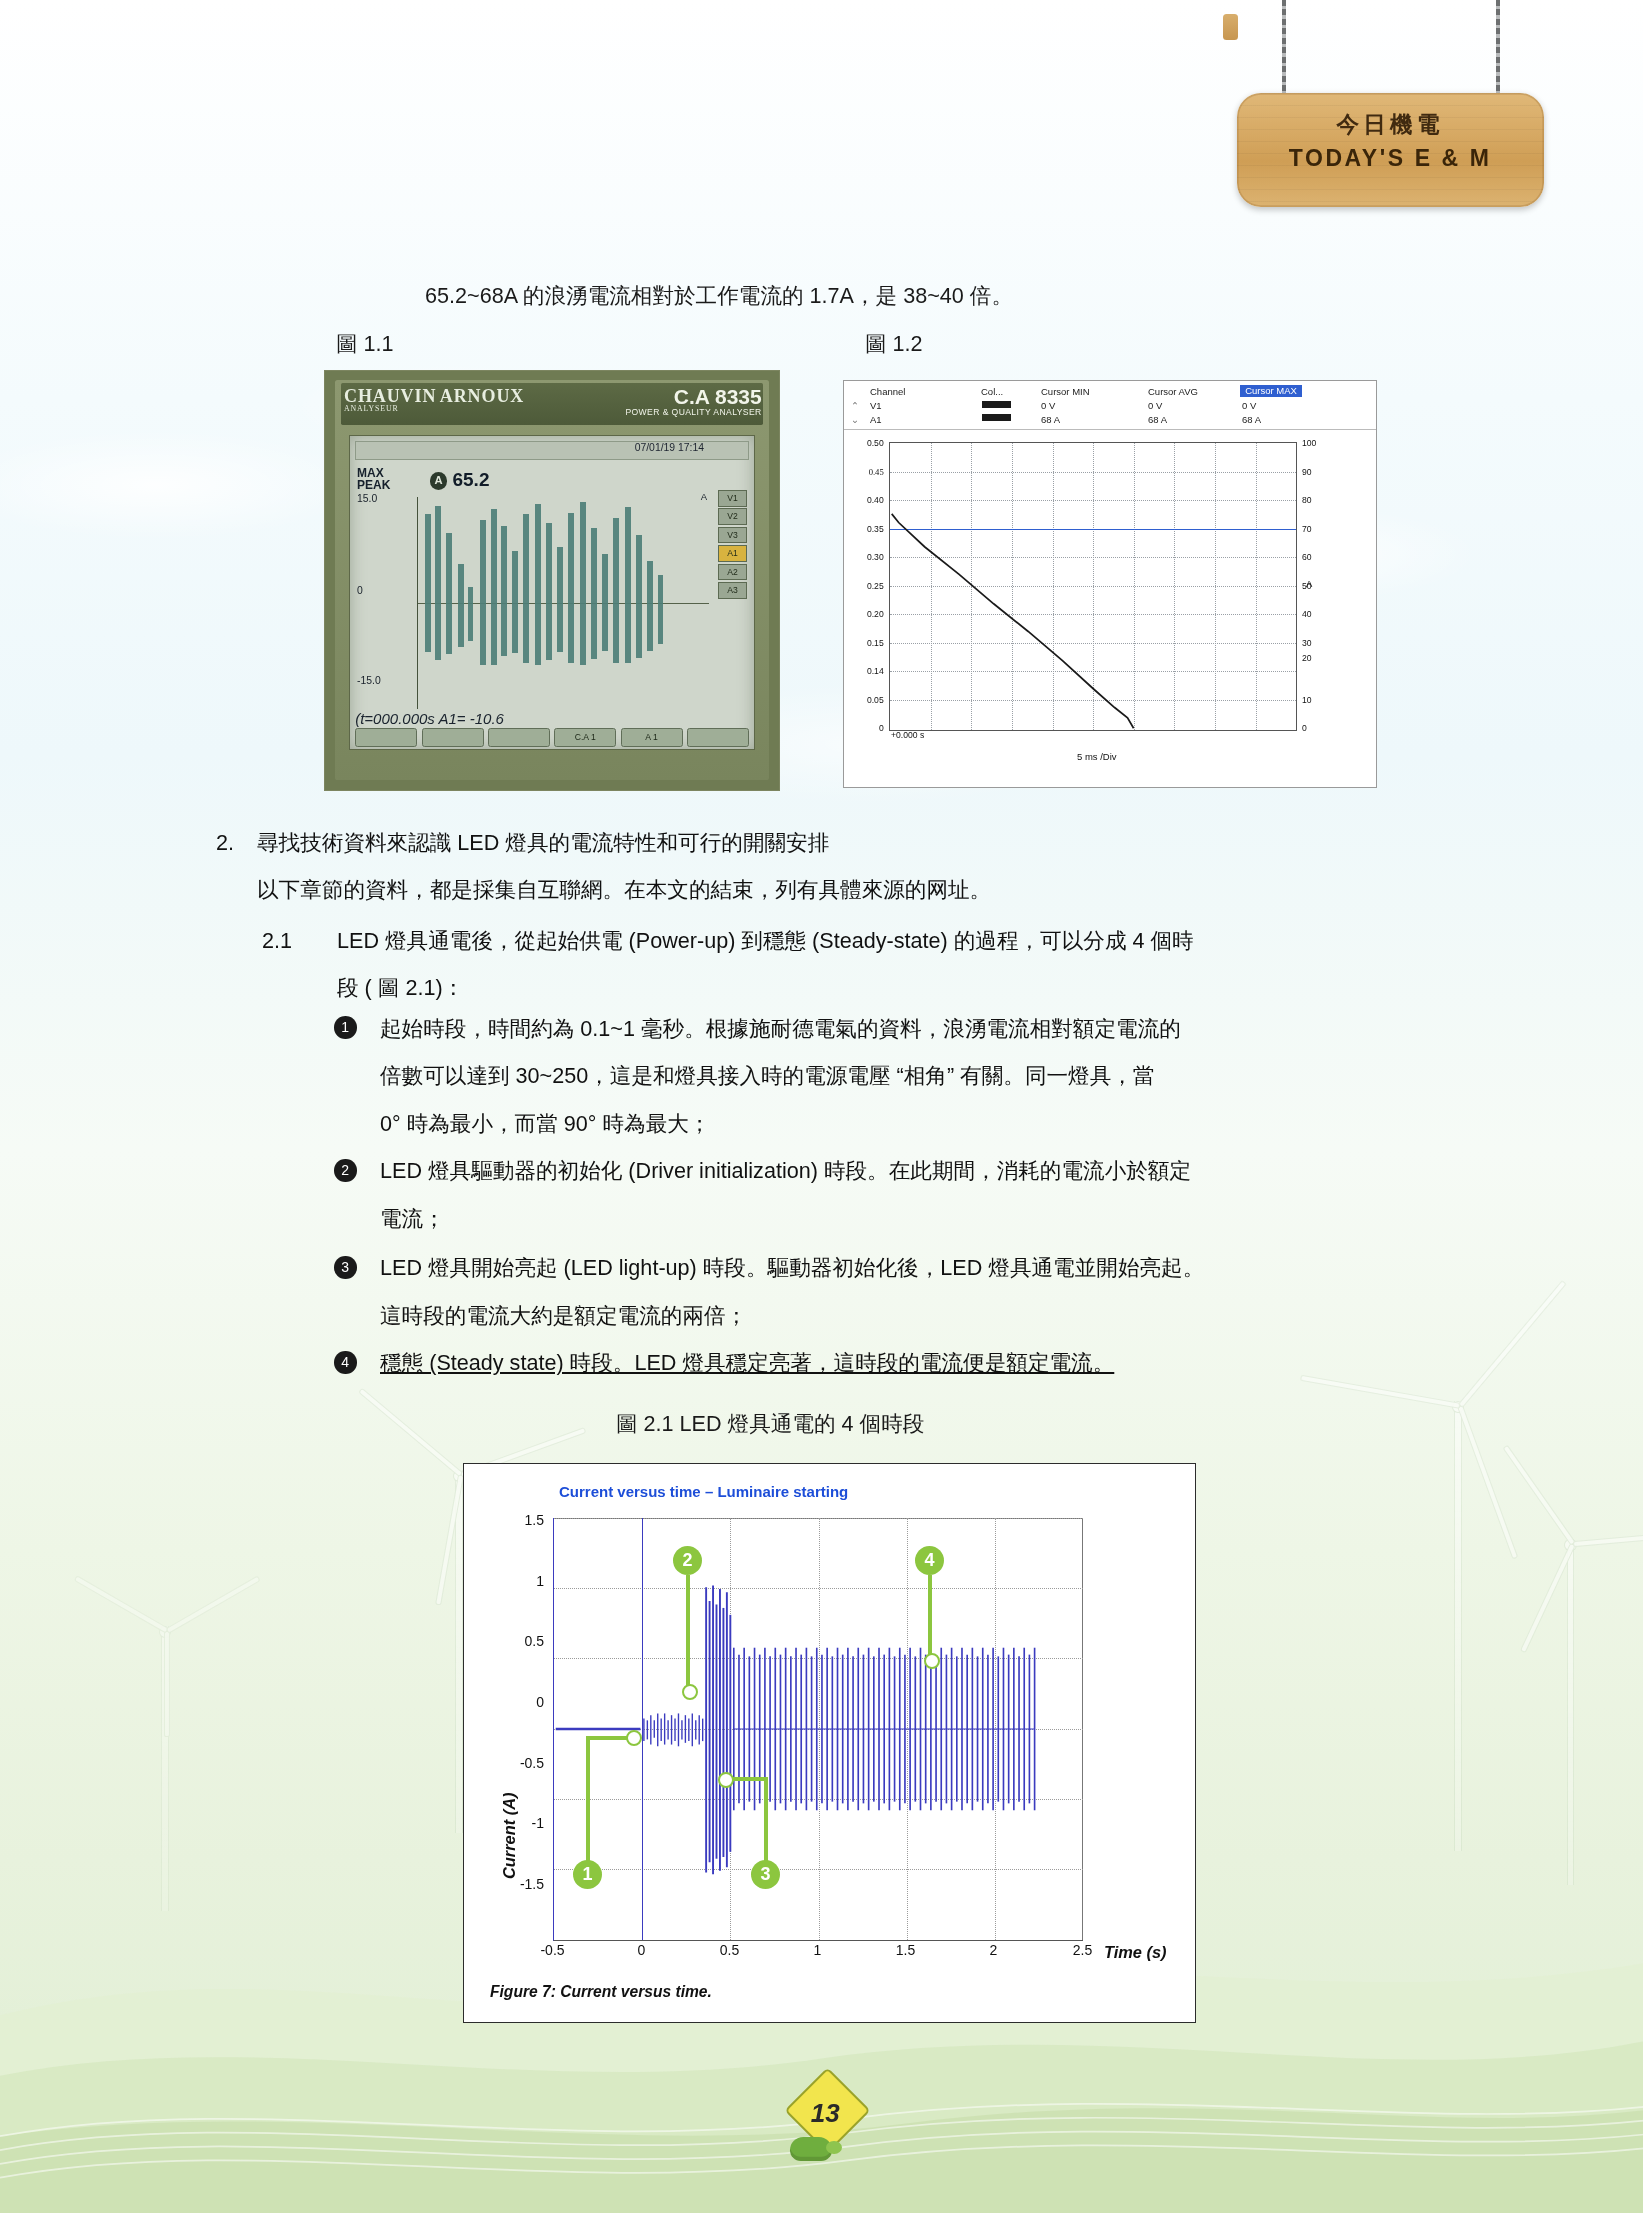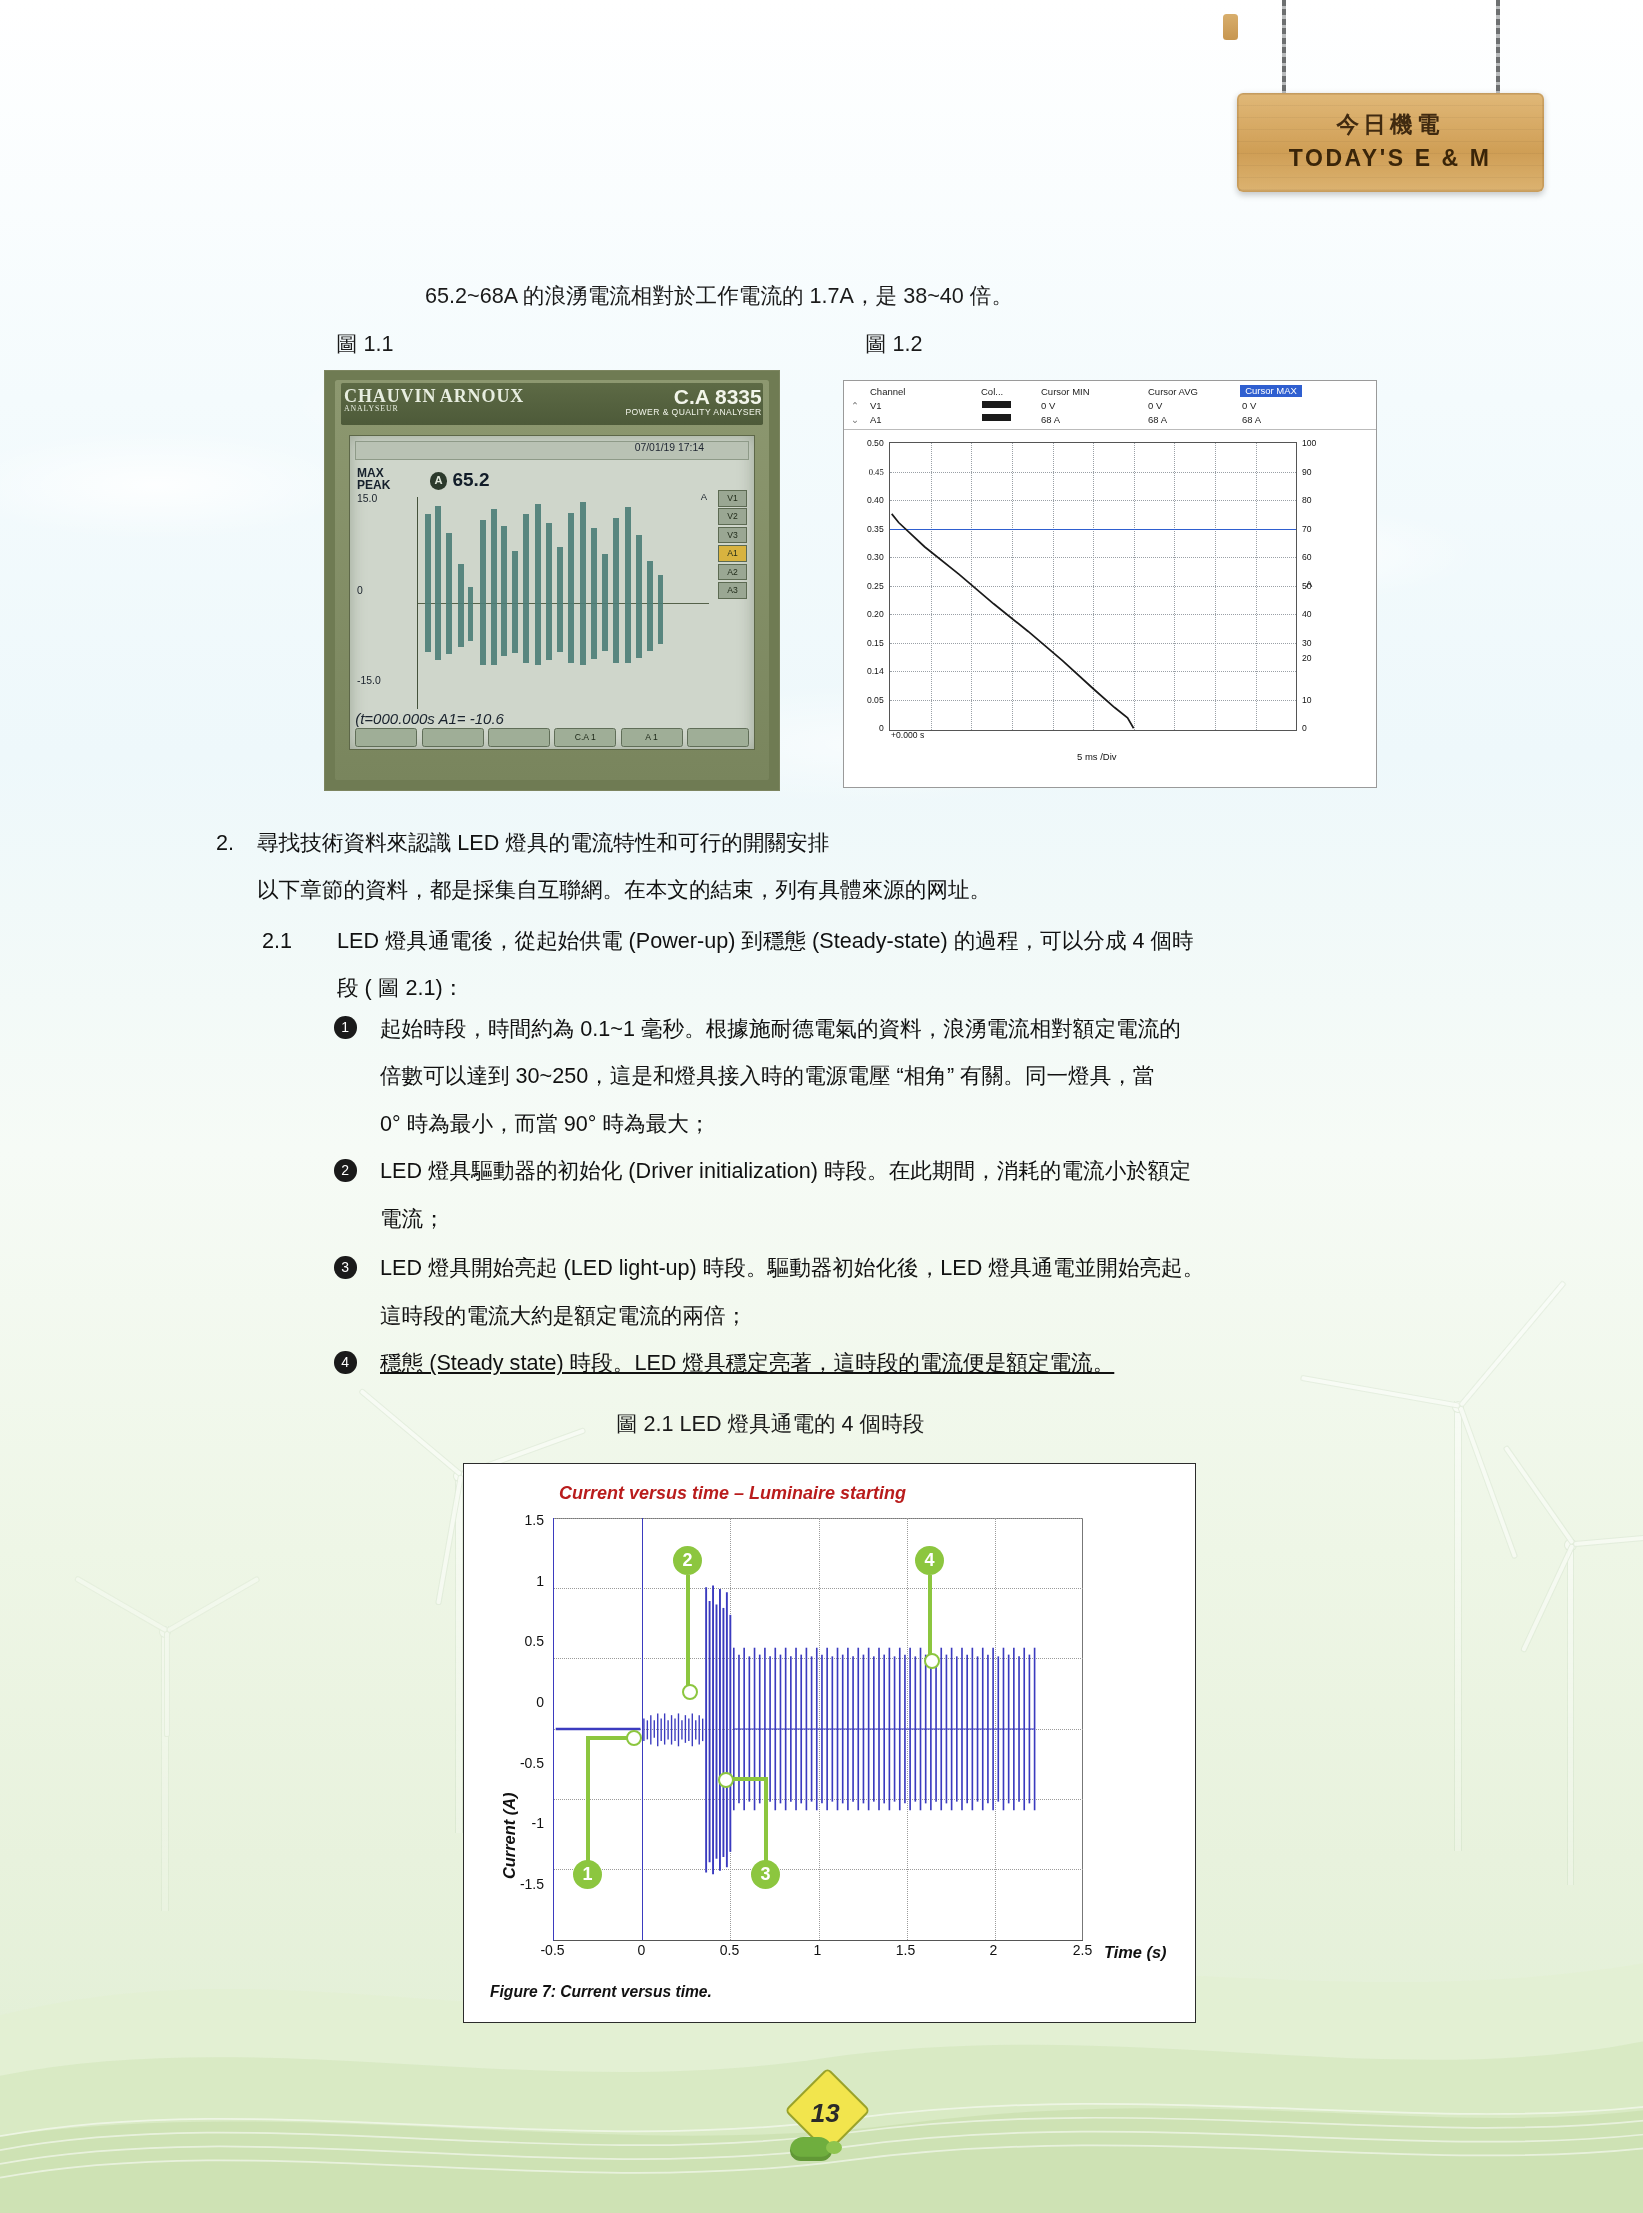--- a/index.html
+++ b/index.html
@@ -300,22 +300,22 @@
     font-family: "Liberation Sans", sans-serif;
   }
 
   
   .fbox {
     position: absolute;
     background: #fff;
     border: 1.7px solid #2c2c2c;
   }
   .fbox .ftitle {
-    position: absolute; font-style: italic; font-weight: bold;
-    font-size: 18px; color: #b91c1c;
+    position: absolute; font-weight: bold;
+    font-size: 15px; color: #1d4ed8;
   }
   .fbox .fcap {
     position: absolute; font-style: italic; font-weight: bold;
     font-size: 15.6px; color: #111;
   }
   .fplot {
     position: absolute;
     border-left: 1.7px solid #3b3bbf;
     border-bottom: 0.9px solid #555;
     background: #fff;
@@ -418,21 +418,21 @@
   <div class="hub"></div>
   <div class="blade" style="height:104px; transform: rotate(0deg);"></div>
   <div class="blade" style="height:104px; transform: rotate(120deg);"></div>
   <div class="blade" style="height:104px; transform: rotate(240deg);"></div>
 </div>
 
 <div class="signboard" style="left:1228px; top:0; width:363px; height:242px;">
   <div class="chain" style="left:54px; height:95px;"></div>
   <div class="chain" style="left:268px; height:95px;"></div>
   <div class="sign-ear" style="left:-5.2px;"></div>
-  <div class="sign-body" style="left:8.6px; top:93px; width:307px; height:99px;">
+  <div class="sign-body" style="left:8.6px; top:93px; width:307px; height:114px;border-radius:24px;">
     <div class="sign-line1">今日機電</div>
     <div class="sign-line2">TODAY'S E &amp; M</div>
   </div>
 </div>
 
 <div class="content">
 
   <div class="caption-line" style="left:425px; top:281px;">65.2~68A 的浪湧電流相對於工作電流的 1.7A，是 38~40 倍。</div>
 
   <div class="fig-label" style="left:336px; top:329px;">圖 1.1</div>

